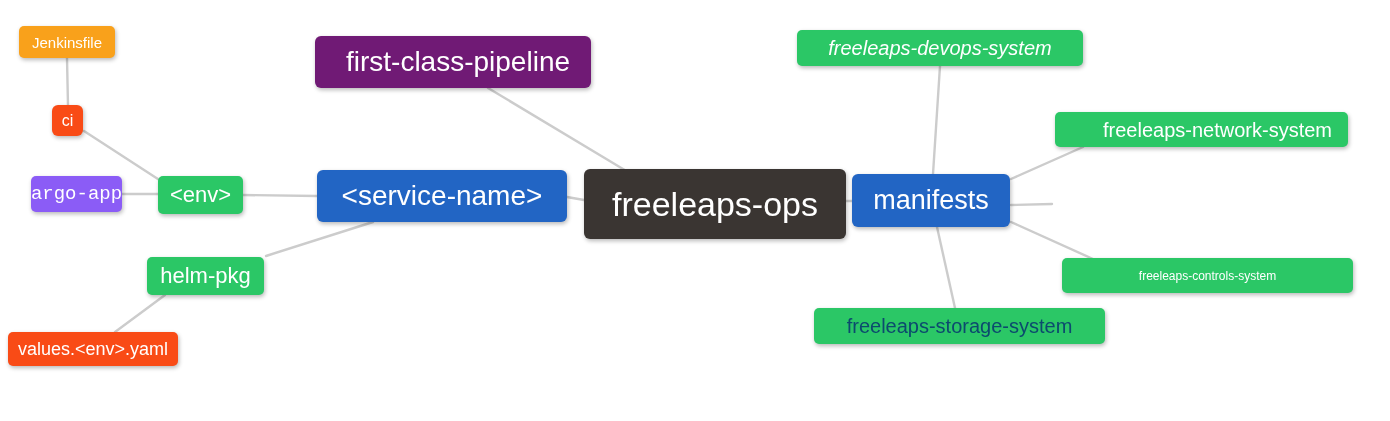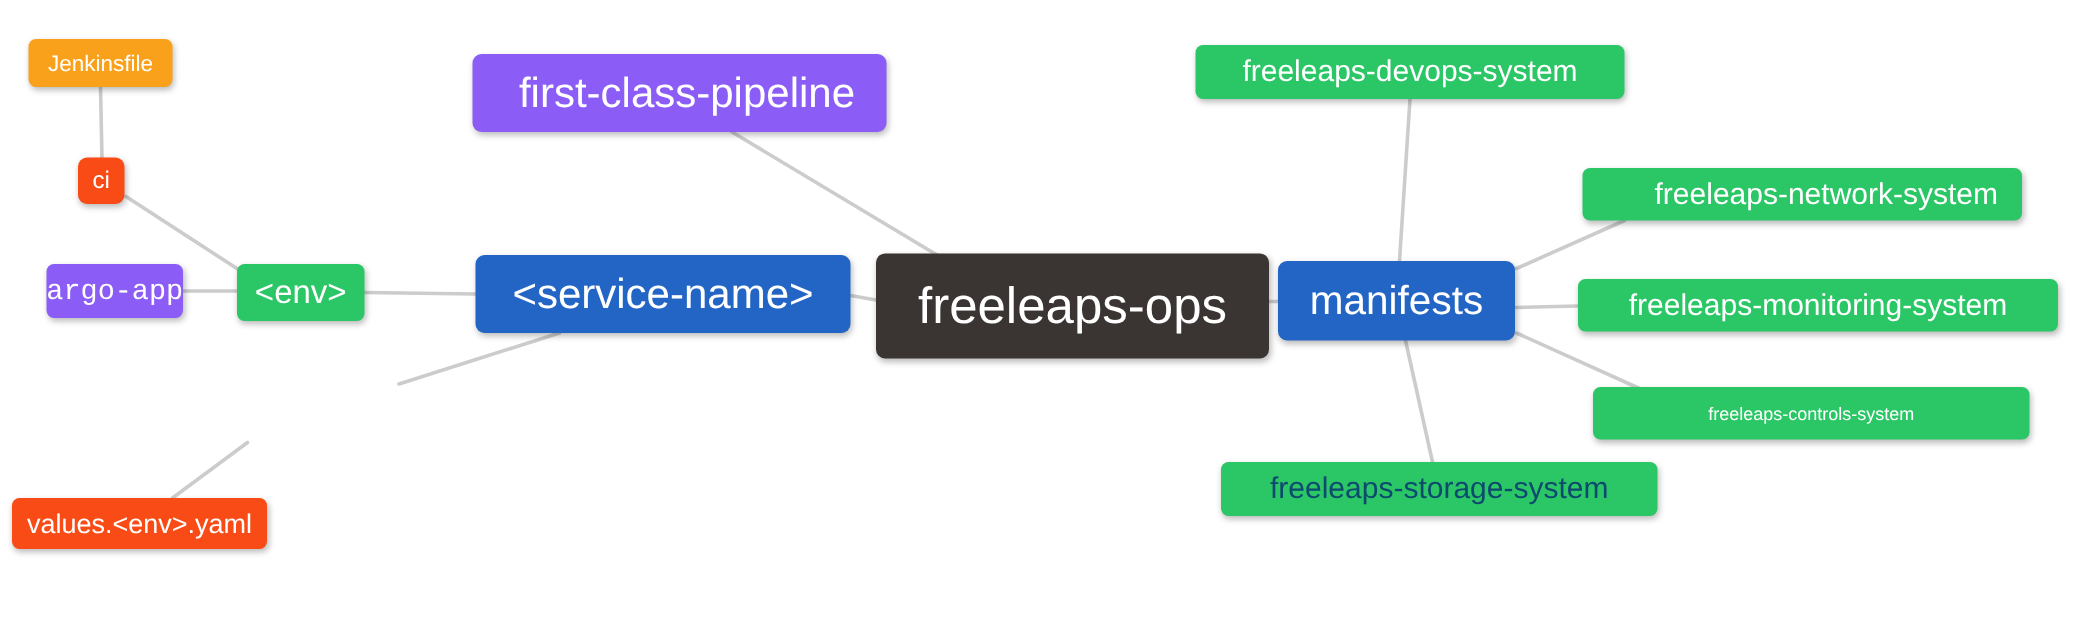--- a/index.html
+++ b/index.html
@@ -67,24 +67,24 @@
     <line class="edge" x1="1011" y1="179" x2="1083" y2="147" stroke="#CCCCCC"></line>
     <line class="edge" x1="1011" y1="205" x2="1052" y2="204" stroke="#CCCCCC"></line>
     <line class="edge" x1="1011" y1="222" x2="1093" y2="259" stroke="#CCCCCC"></line>
     <line class="edge" x1="937" y1="227" x2="955" y2="308" stroke="#CCCCCC"></line>
   </svg>
 
   <div class="node n-jenkinsfile" style="background: rgb(249, 161, 27); color: rgb(255, 255, 255);">Jenkinsfile</div>
   <div class="node n-ci" style="background: rgb(249, 75, 22); color: rgb(255, 255, 255);">ci</div>
   <div class="node n-argo-app" style="background: #8b5cf6; color: rgb(255, 255, 255); font-family: Liberation Mono, monospace;">argo-app</div>
   <div class="node n-env" style="background: rgb(43, 199, 102); color: rgb(255, 255, 255);">&lt;env&gt;</div>
-  <div class="node n-first-class" style="background: #8b5cf6; color: rgb(255, 255, 255); padding-left: 10px;">first-class-pipeline</div>
+  <div class="node n-first-class" style="background: #701a75; color: rgb(255, 255, 255); padding-left: 10px;">first-class-pipeline</div>
   <div class="node n-service-name" style="background: rgb(34, 101, 196); color: rgb(255, 255, 255);">&lt;service-name&gt;</div>
   <div class="node n-freeleaps-ops" style="background: rgb(58, 53, 50); color: rgb(255, 255, 255);">freeleaps-ops</div>
   <div class="node n-manifests" style="background: rgb(34, 101, 196); color: rgb(255, 255, 255);">manifests</div>
+  <div class="node n-helm-pkg" style="background: rgb(43, 199, 102); color: rgb(255, 255, 255);">helm-pkg</div>
   <div class="node n-values" style="background: rgb(249, 75, 22); color: rgb(255, 255, 255);">values.&lt;env&gt;.yaml</div>
-  <div class="node n-devops" style="background: rgb(43, 199, 102); color: rgb(255, 255, 255);">freeleaps-devops-system</div>
+  <div class="node n-devops" style="background: rgb(43, 199, 102); color: rgb(255, 255, 255); font-style: italic;">freeleaps-devops-system</div>
   <div class="node n-network" style="background: rgb(43, 199, 102); color: rgb(255, 255, 255);">freeleaps-network-system</div>
-  <div class="node n-monitoring" style="background: rgb(43, 199, 102); color: rgb(255, 255, 255);">freeleaps-monitoring-system</div>
   <div class="node n-controls" style="background: rgb(43, 199, 102); color: rgb(255, 255, 255);">freeleaps-controls-system</div>
   <div class="node n-storage" style="background: rgb(43, 199, 102); color: #0c4a6e;">freeleaps-storage-system</div>
 
 </div>
 
 </body></html>

